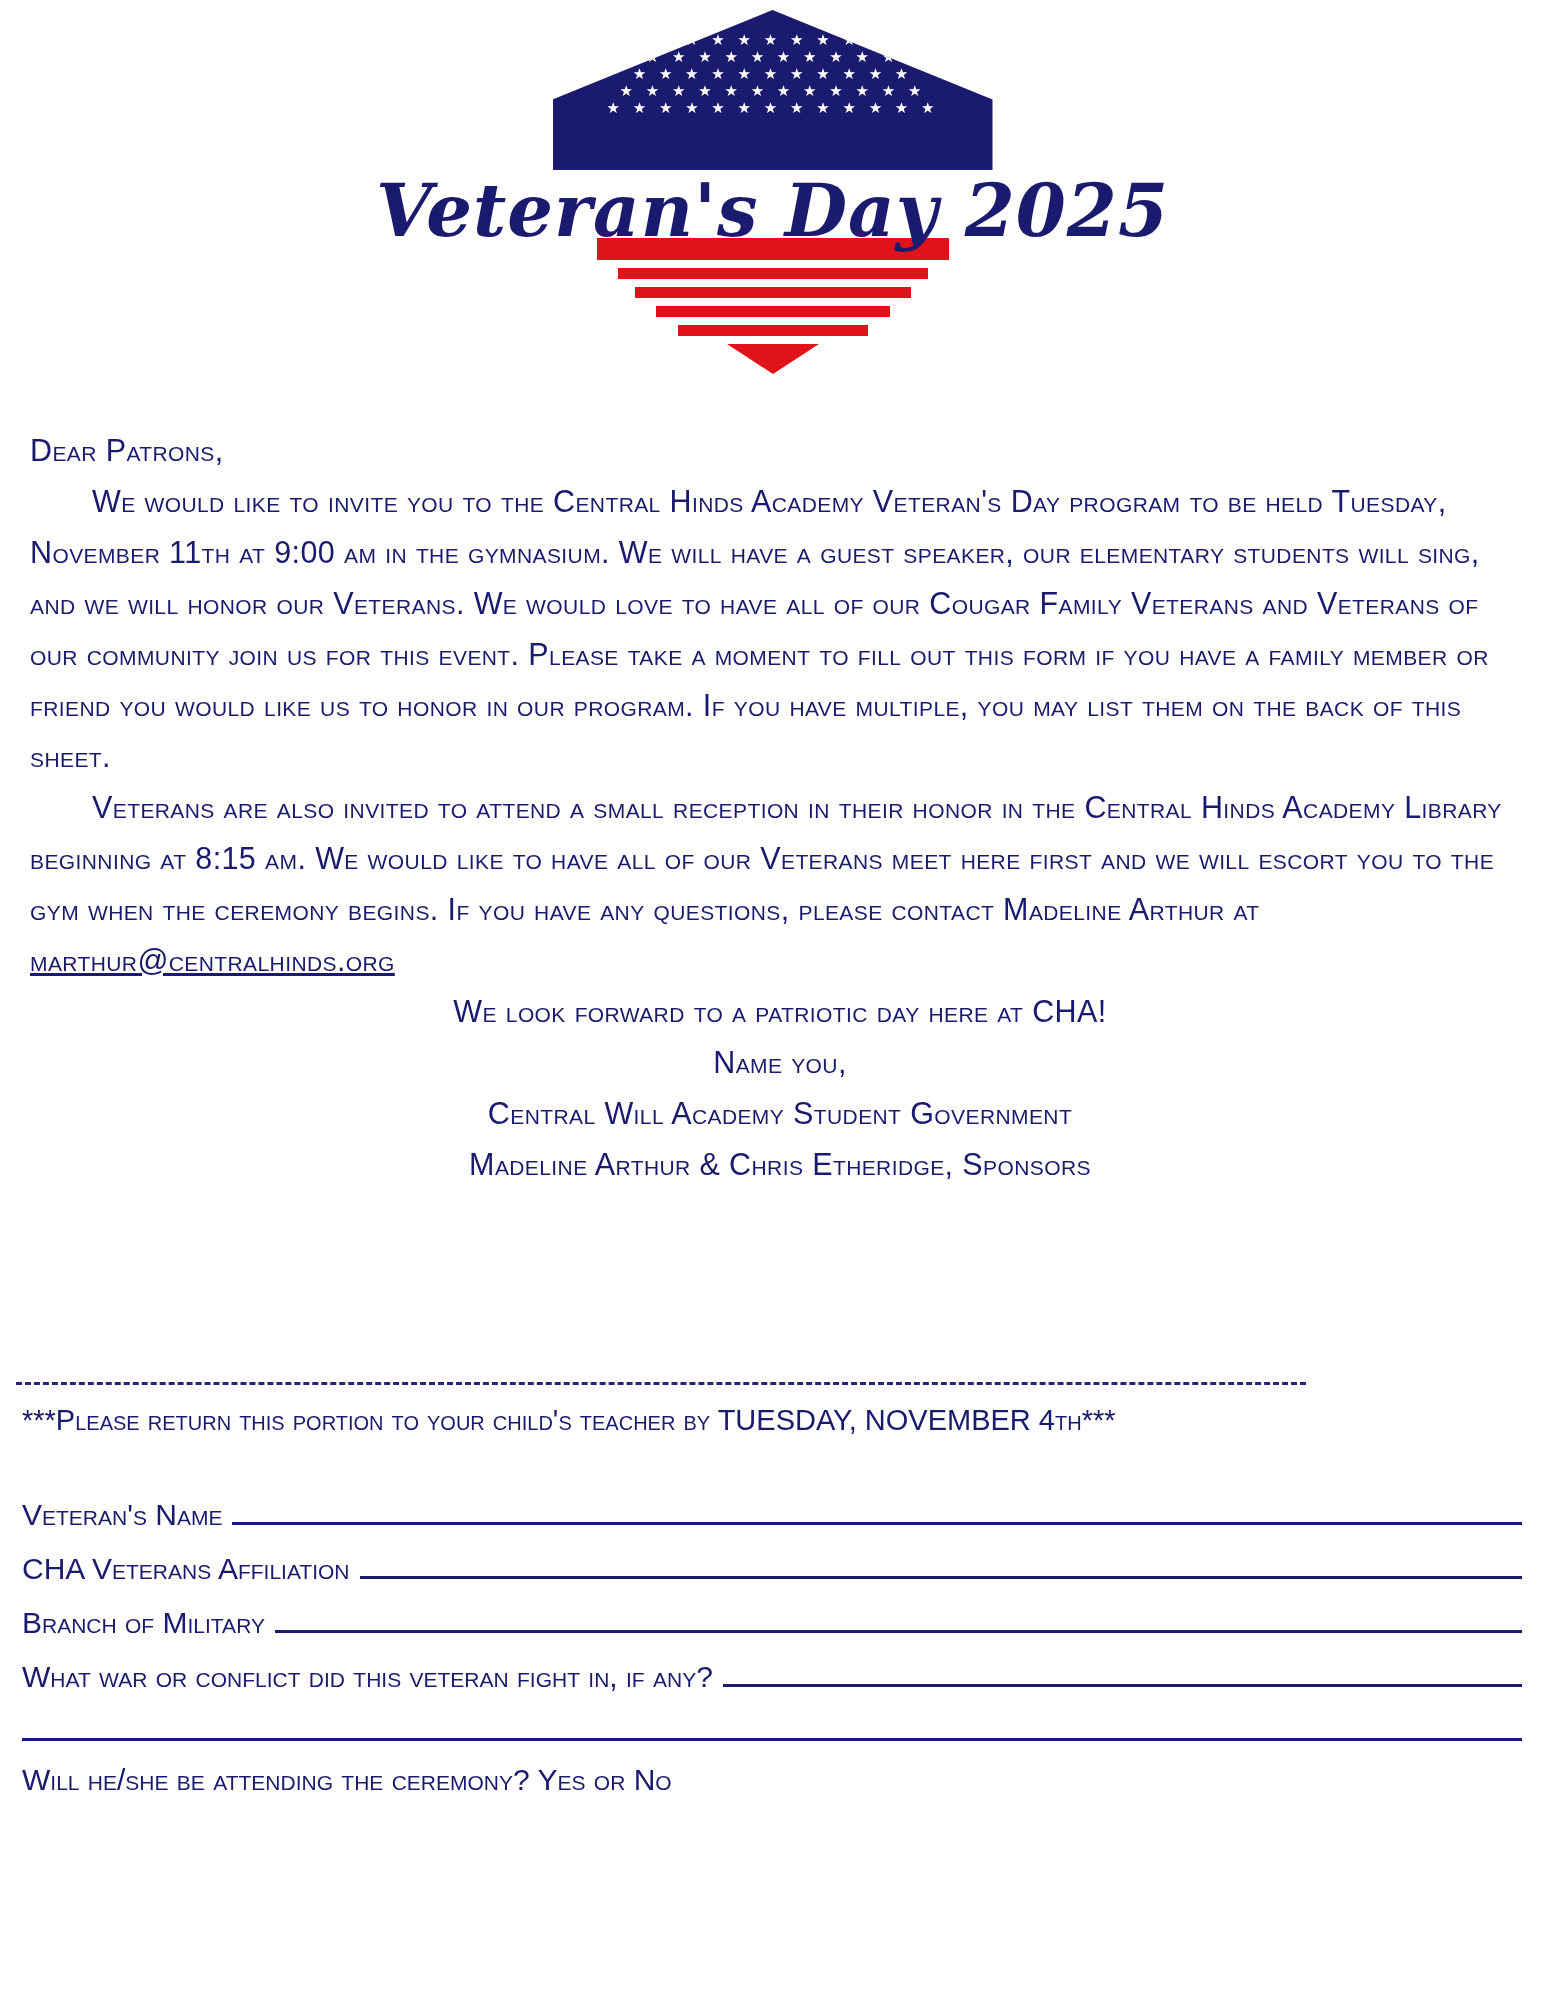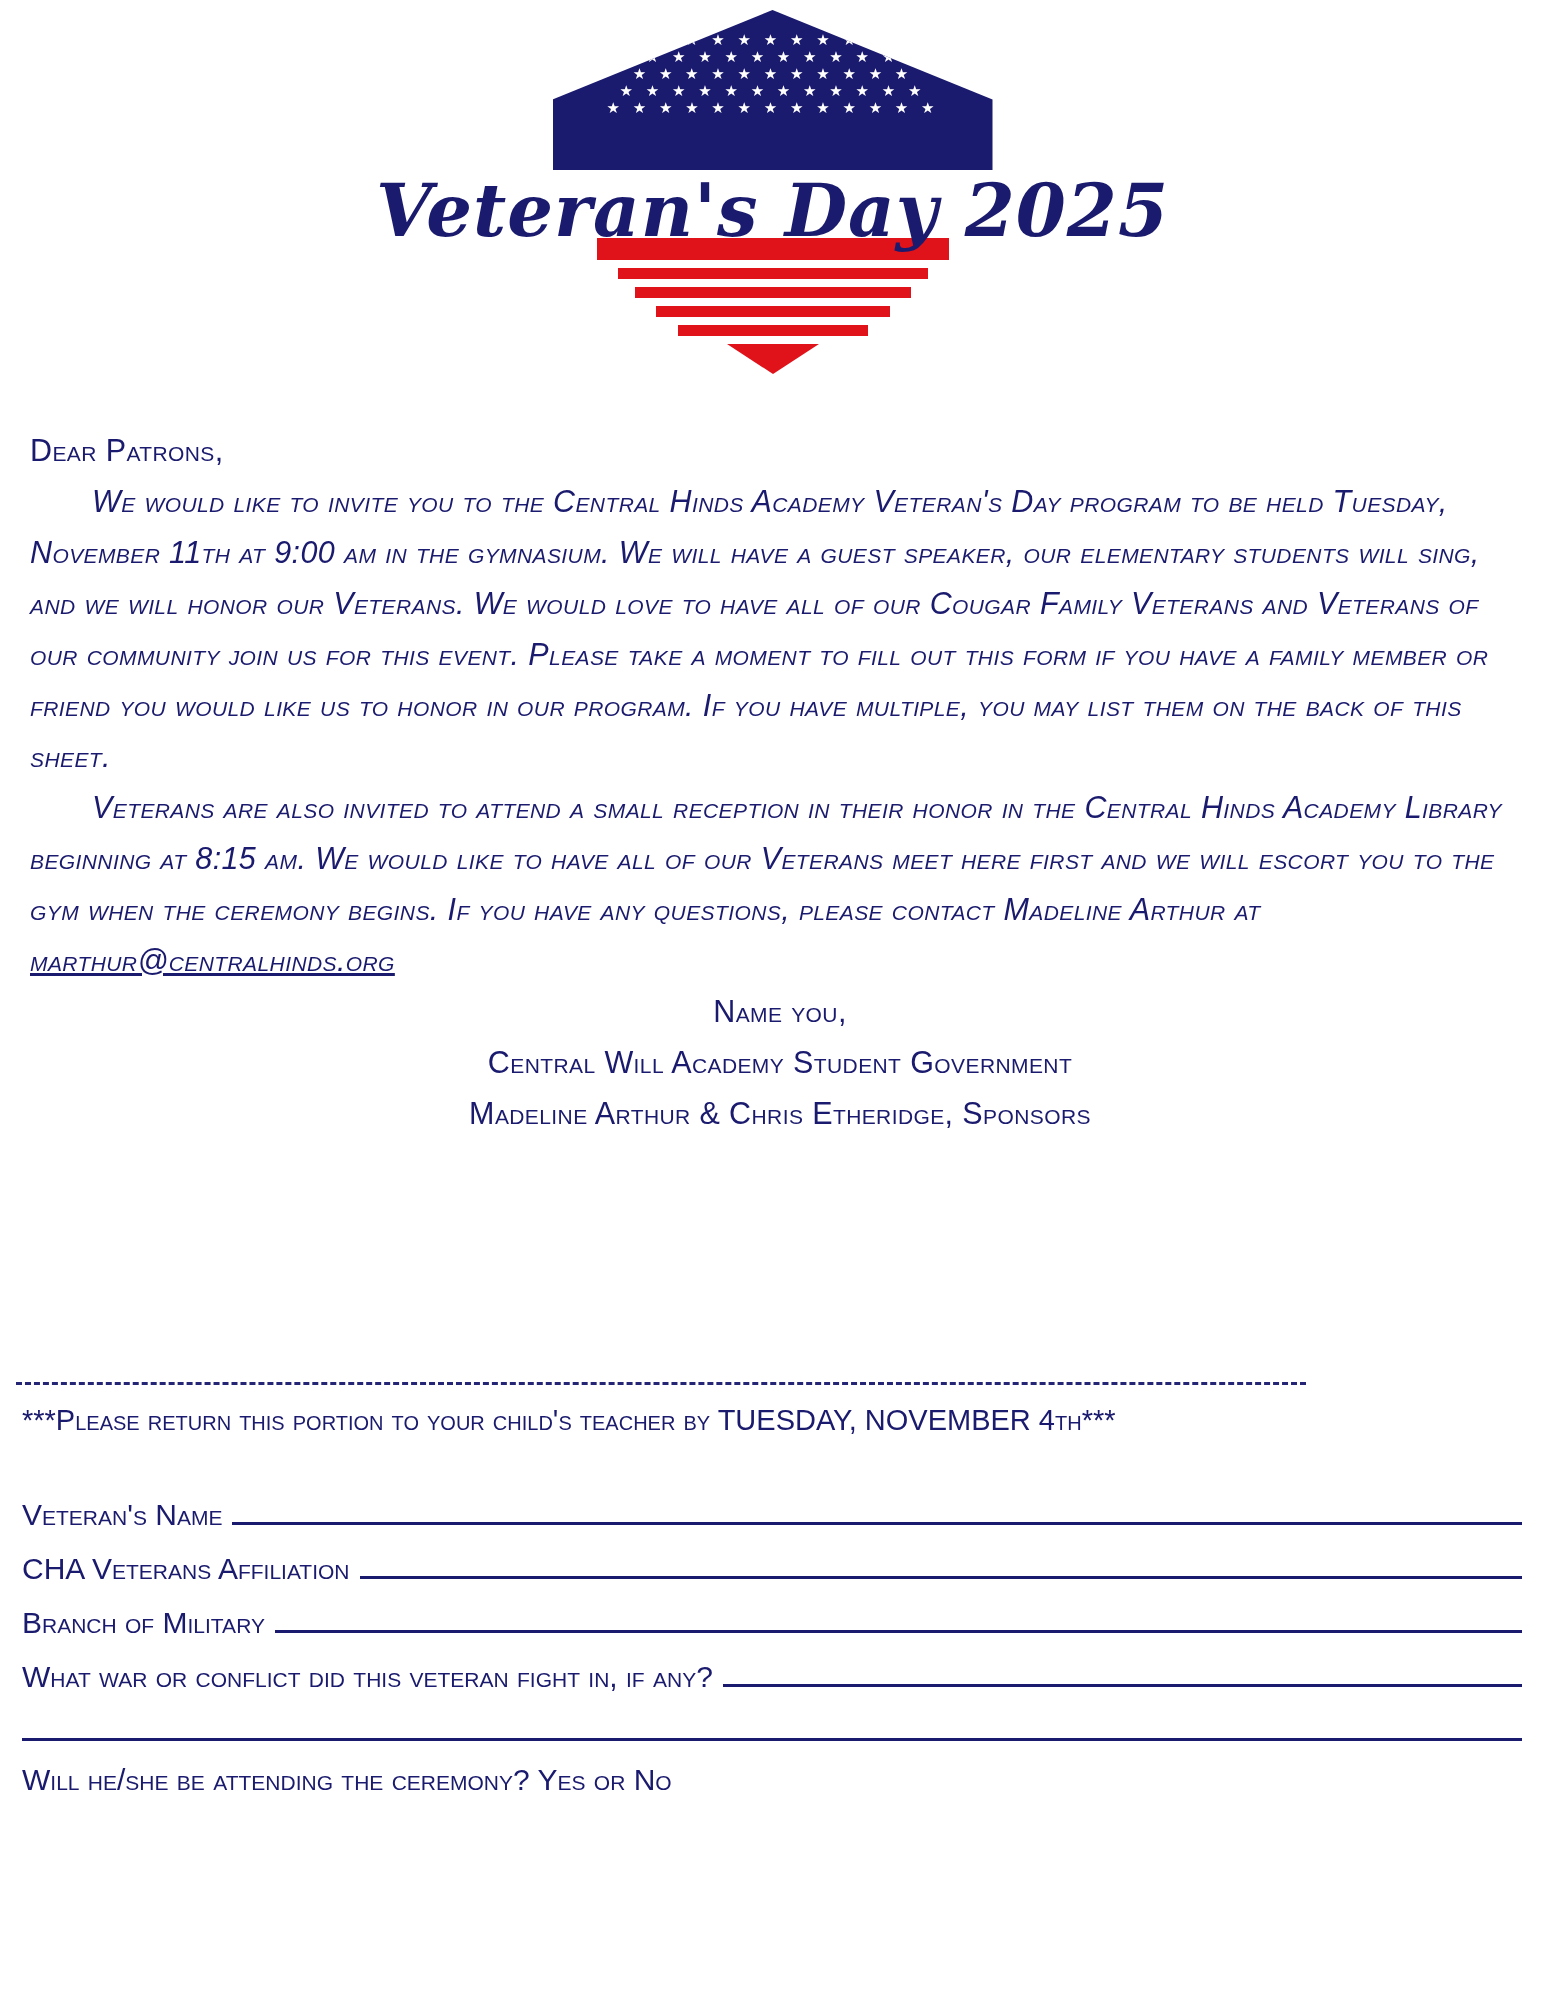--- a/index.html
+++ b/index.html
@@ -105,21 +105,21 @@
     top: 425px;
     width: 1500px;
     font-variant: small-caps;
     font-size: 30.5px;
     line-height: 51px;
     letter-spacing: 0.4px;
     color: #1a1a6e;
     margin-left: 8px;
   }
   .letter p { margin: 0; }
-  .indent { text-indent: 62px; font-style: italic; }
+  .indent { text-indent: 62px; }
   .salutation { margin-bottom: 0; }
   .email-link {
     text-decoration: underline;
     color: #1a1a6e;
   }
   .centered { text-align: center; }
 
   
   .divider {
     position: absolute;
@@ -193,20 +193,21 @@
       <div class="stripe s5"></div>
       <div class="stripe s6"></div>
       <div class="logo-title">Veteran's Day 2025</div>
     </div>
   </div>
 
   <div class="letter">
     <p class="salutation">Dear Patrons,</p>
     <p class="indent">We would like to invite you to the Central Hinds Academy Veteran's Day program to be held Tuesday, November 11th at 9:00 am in the gymnasium. We will have a guest speaker, our elementary students will sing, and we will honor our Veterans. We would love to have all of our Cougar Family Veterans and Veterans of our community join us for this event. Please take a moment to fill out this form if you have a family member or friend you would like us to honor in our program. If you have multiple, you may list them on the back of this sheet.</p>
     <p class="indent"><span>Veterans are also invited to attend a small reception in their honor in the Central Hinds Academy Library beginning at 8:15 am. We would like to have all of our Veterans meet here first and we will escort you to the gym when the ceremony begins. If you have any questions, please contact Madeline Arthur at </span><a class="email-link" href="#">marthur@centralhinds.org</a></p>
+    <p class="centered">We look forward to a patriotic day here at CHA!</p>
     <p class="centered">Name you,</p>
     <p class="centered">Central Will Academy Student Government</p>
     <p class="centered">Madeline Arthur &amp; Chris Etheridge, Sponsors</p>
   </div>
 
   <div class="divider"></div>
   <div class="return-note">***Please return this portion to your child's teacher by TUESDAY, NOVEMBER 4th***</div>
 
   <div class="form">
     <div class="field-row">

